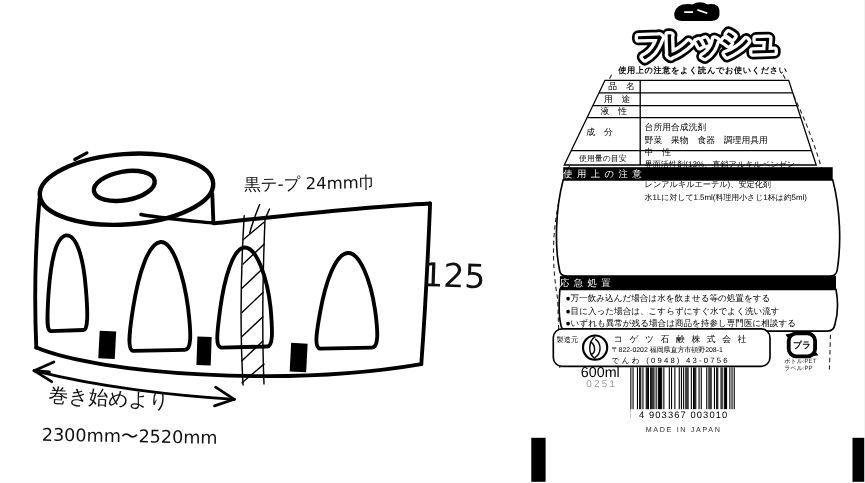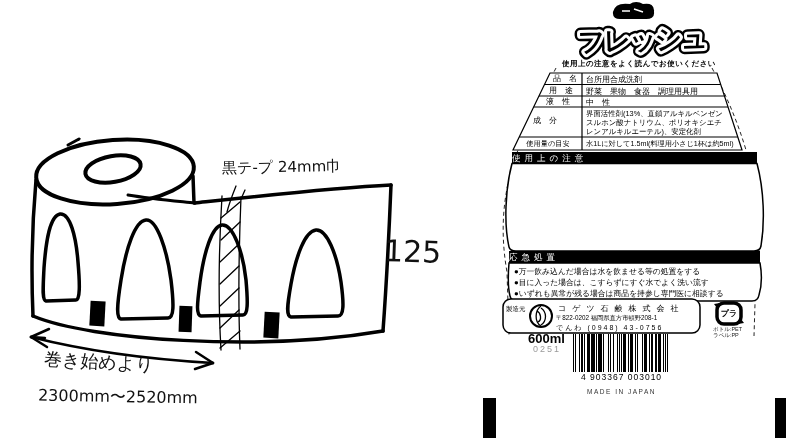--- a/index.html
+++ b/index.html
@@ -3,21 +3,21 @@
 <meta charset="utf-8">
 <style>
   html,body{margin:0;padding:0;background:#e8e8e8;}
   #screen{position:relative;width:786px;height:439px;background:#fff;overflow:hidden;
           font-family:"Liberation Sans",sans-serif;color:#000;}
   .abs{position:absolute;}
   .hand{font-family:"DejaVu Sans",sans-serif;color:#111;}
   .lbltxt{font-family:"Liberation Sans",sans-serif;color:#000;}
   .bar-title{color:#fff;font-weight:normal;}
   .cell-label{text-align:center;font-size:8px;line-height:1.05;}
-  .cell-value{font-size:8px;line-height:1.2;}
+  .cell-value{font-size:8px;line-height:1.2;margin-top:36px;}
   .tiny{font-size:5.5px;line-height:1.1;color:#222;}
   #barcode-bars{display:flex;align-items:flex-start;}
   #barcode-bars span{display:block;width:1px;}
   .mod1{background:#000;}
   .mod0{background:transparent;}
   .regmark{background:#000;}
 </style>
 </head>
 <body>
 
@@ -152,21 +152,21 @@
 
     <div class="abs lbltxt" style="left:26px;top:305px;width:22px;font-size:6.5px;">製造元</div>
     <div class="abs lbltxt" style="left:78px;top:303px;width:140px;font-size:8px;font-weight:normal;letter-spacing:6px;white-space:nowrap;overflow:hidden;">コゲツ石鹸株式会社</div>
     <div class="abs lbltxt" style="left:76px;top:314px;width:142px;font-size:6.3px;white-space:nowrap;overflow:hidden;">〒822-0202 福岡県直方市頓野208-1</div>
     <div class="abs lbltxt" style="left:76px;top:322.5px;width:142px;font-size:7px;letter-spacing:2px;white-space:nowrap;overflow:hidden;">でんわ (0948) 43-0756</div>
 
     <div class="abs lbltxt" style="left:237px;top:308px;width:24px;text-align:center;font-size:8px;font-weight:bold;">プラ</div>
     <div class="abs lbltxt tiny" style="left:233px;top:326px;width:34px;">ボトル:PET</div>
     <div class="abs lbltxt tiny" style="left:233px;top:332px;width:34px;">ラベル:PP</div>
 
-    <div class="abs lbltxt" style="left:48px;top:331px;font-size:13px;font-weight:bold;">600ml</div>
+    <div class="abs lbltxt" style="left:48px;top:331px;font-size:13px;font-weight:normal;">600ml</div>
     <div class="abs lbltxt" style="left:53px;top:344px;font-size:9px;letter-spacing:2px;color:#9a9a9a;">0251</div>
 
     <div class="abs" style="left:93px;top:334px;width:97px;height:53px;">
       <div id="barcode-bars" class="abs" style="left:0;top:0;">
           <span class="mod1" style="height: 46px;"></span>
           <span class="mod0" style="height: 46px;"></span>
           <span class="mod1" style="height: 46px;"></span>
           <span class="mod0" style="height: 40px;"></span>
           <span class="mod0" style="height: 40px;"></span>
           <span class="mod0" style="height: 40px;"></span>

